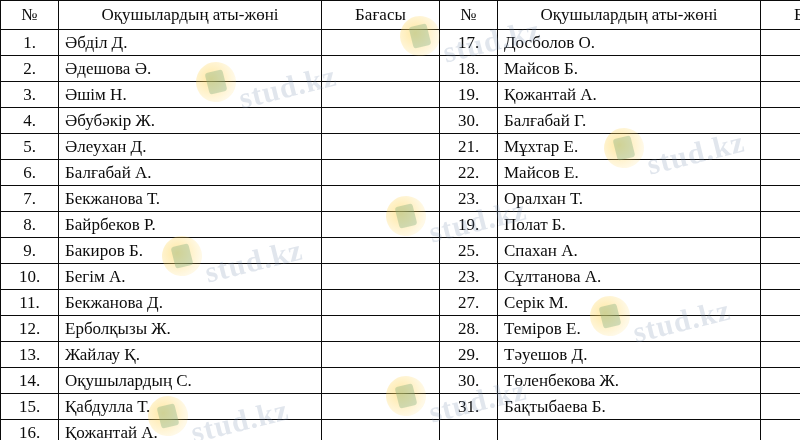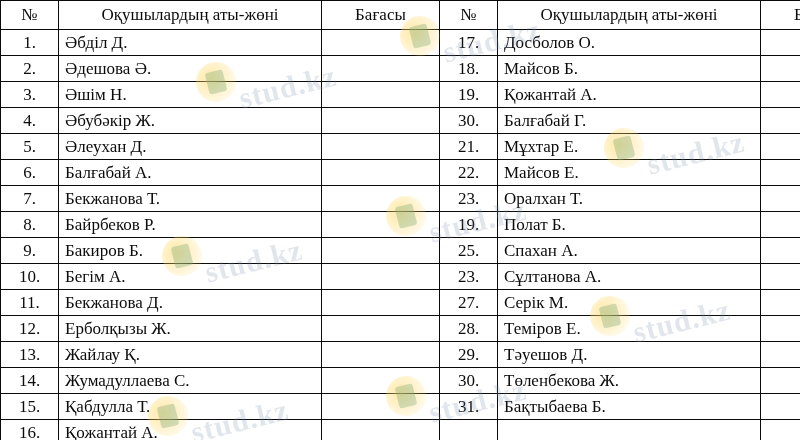--- a/index.html
+++ b/index.html
@@ -225,21 +225,21 @@
       <tr>
         <td class="col-num num-cell">13.</td>
         <td class="col-name name-cell">Жайлау Қ.</td>
         <td class="col-mark mark-cell"></td>
         <td class="col-num num-cell">29.</td>
         <td class="col-name name-cell">Тәуешов Д.</td>
         <td class="col-mark mark-cell"></td>
       </tr>
       <tr>
         <td class="col-num num-cell">14.</td>
-        <td class="col-name name-cell">Жумадуллаева С.</td>
+        <td class="col-name name-cell">Оқушылардың С.</td>
         <td class="col-mark mark-cell"></td>
         <td class="col-num num-cell">30.</td>
         <td class="col-name name-cell">Төленбекова Ж.</td>
         <td class="col-mark mark-cell"></td>
       </tr>
       <tr>
         <td class="col-num num-cell">15.</td>
         <td class="col-name name-cell">Қабдулла Т.</td>
         <td class="col-mark mark-cell"></td>
         <td class="col-num num-cell">31.</td>

